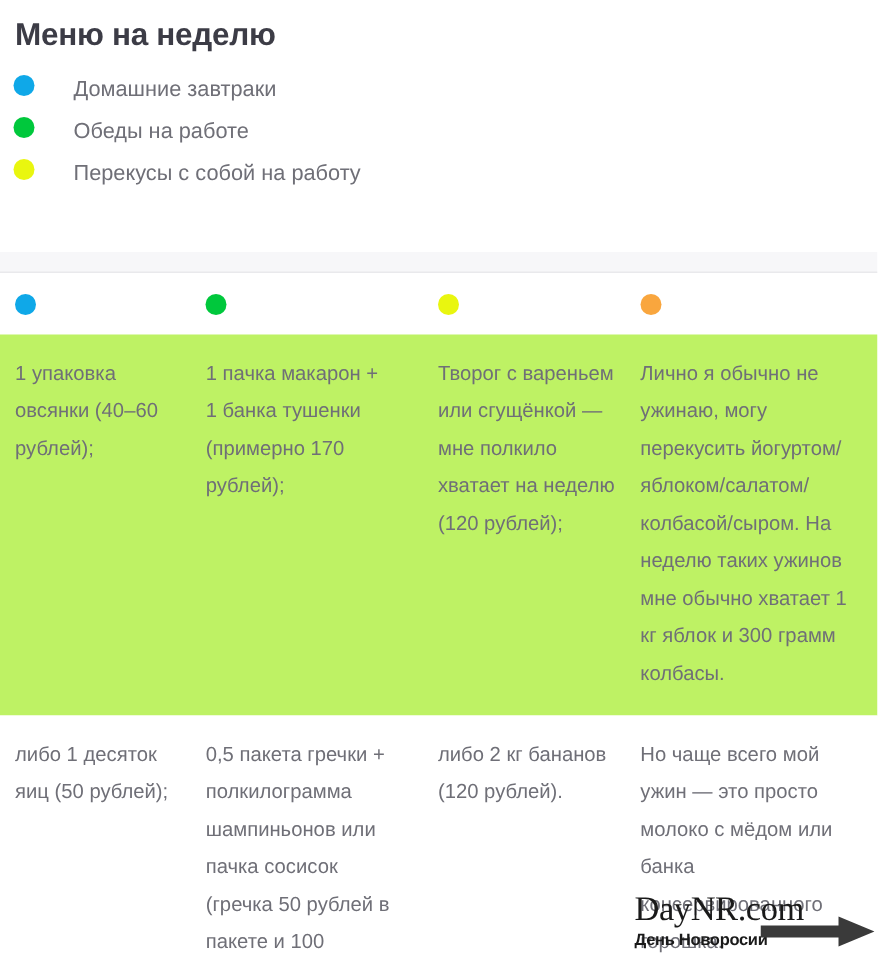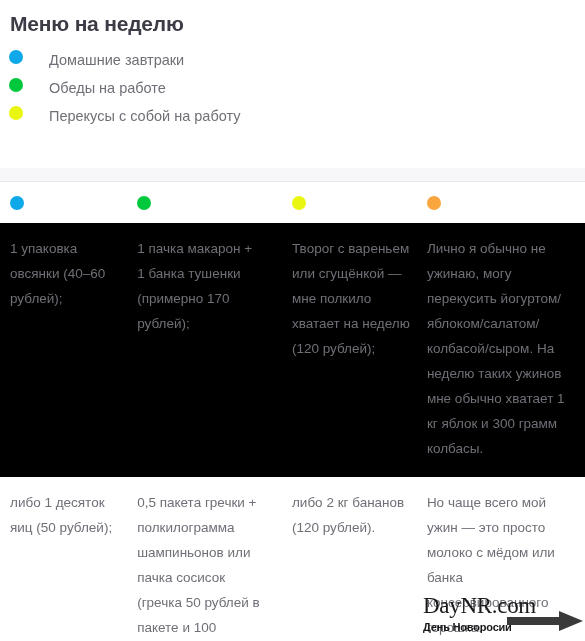--- a/index.html
+++ b/index.html
@@ -91,21 +91,21 @@
     display: flex;
     width: 585px;
     box-sizing: border-box;
   }
   .trow.header {
     height: 41px;
     background: #ffffff;
     align-items: center;
   }
   .trow.shaded {
-    background: #000000;
+    background: #bef264;
   }
   .trow.plain {
     background: #ffffff;
   }
   .tcell {
     box-sizing: border-box;
     padding: 0 12px 0 0;
     font-size: 13.5px;
     line-height: 25px;
     color: #6f6f77;

